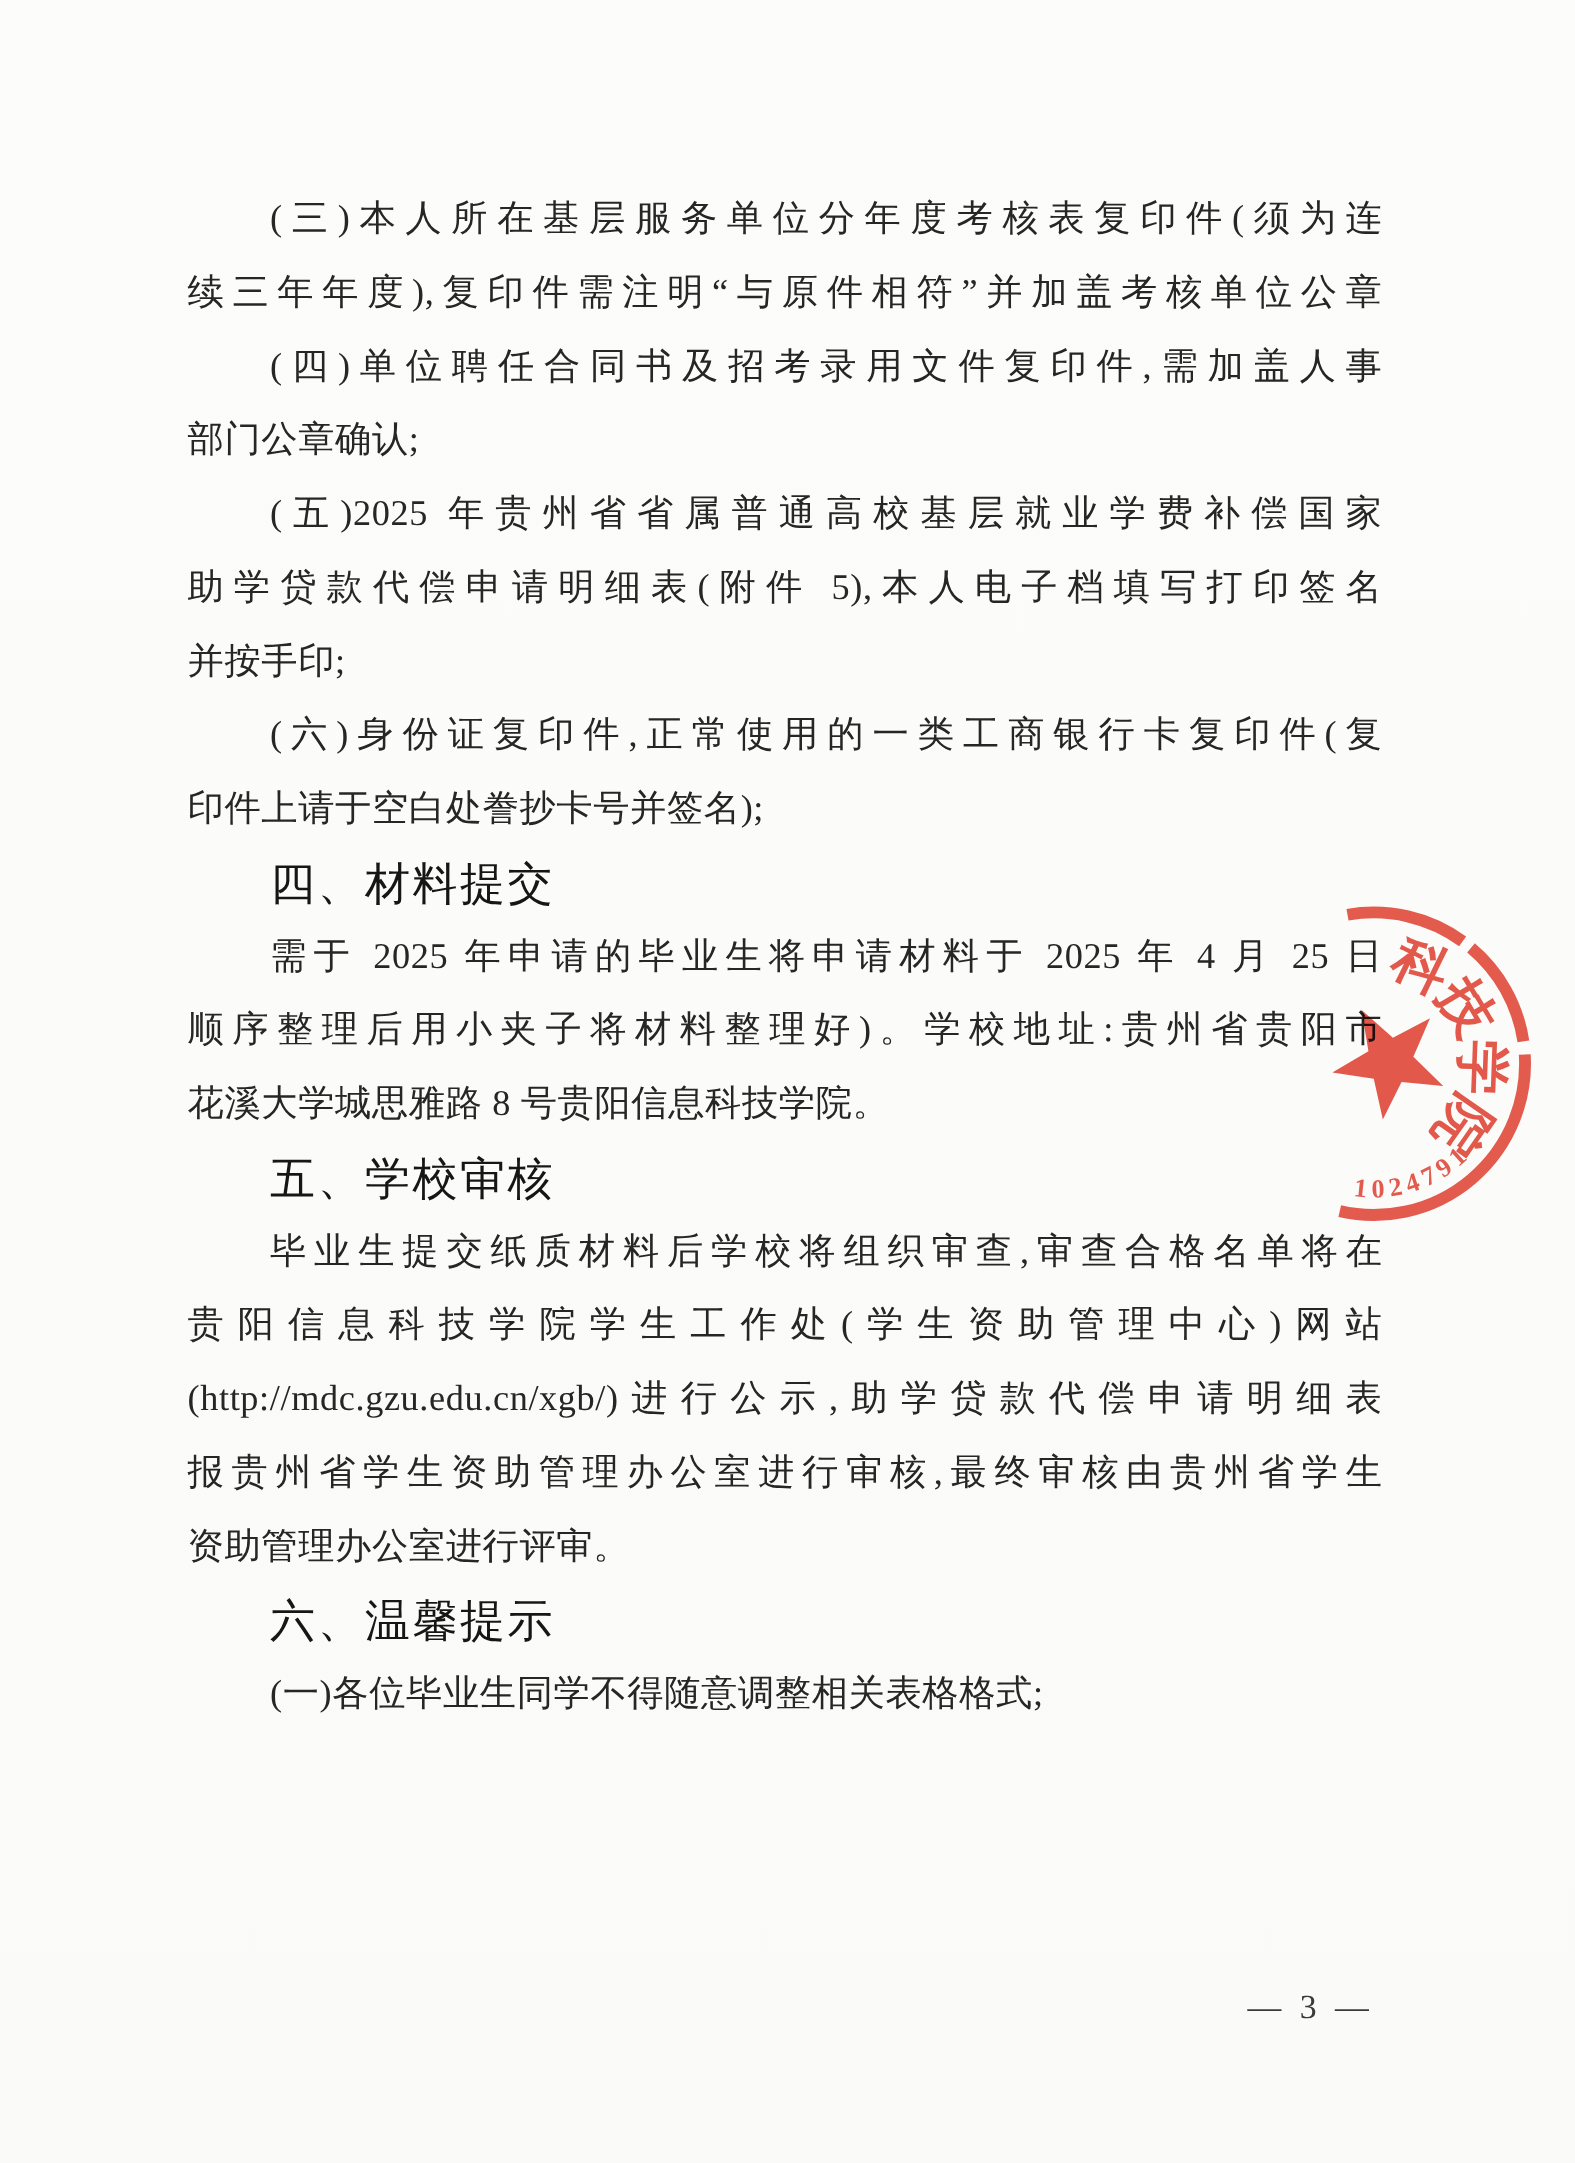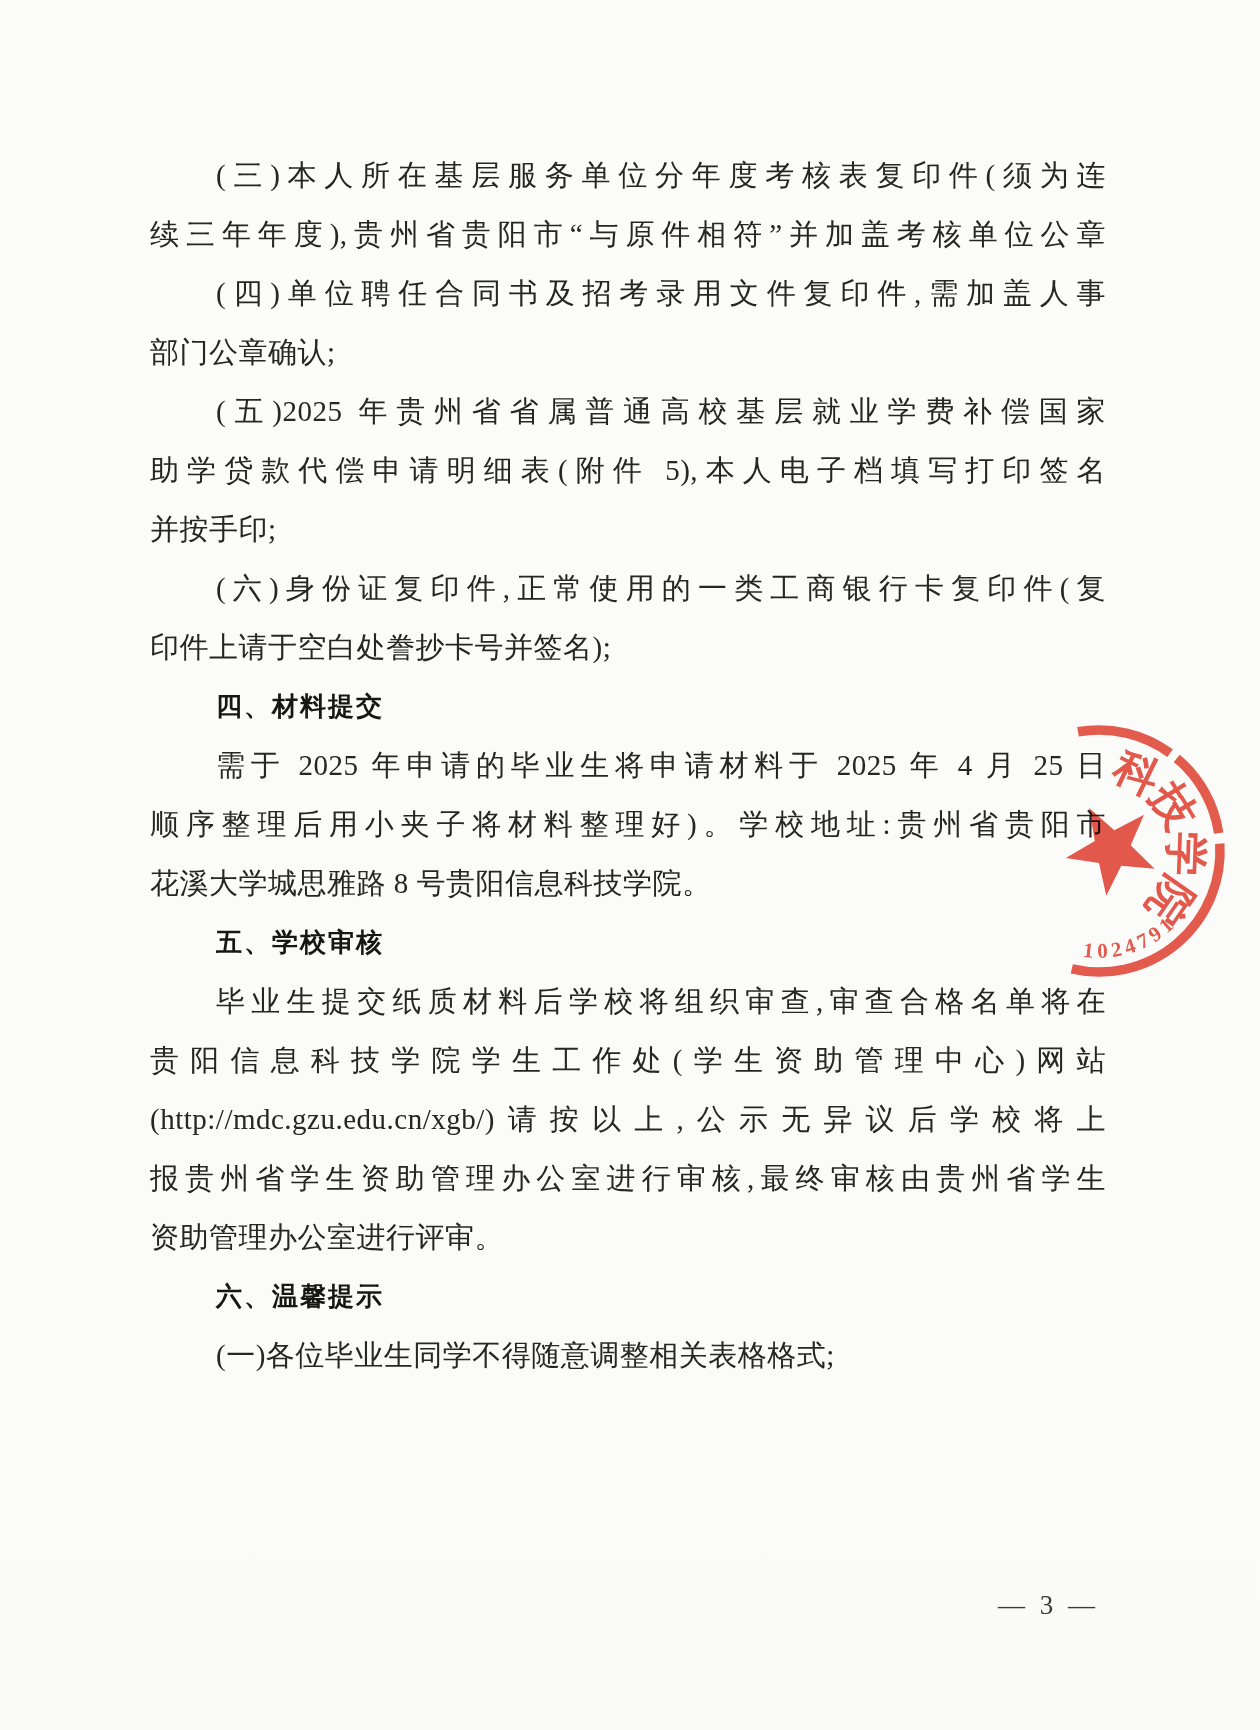--- a/index.html
+++ b/index.html
@@ -14,21 +14,21 @@
     position:absolute;left:150px;top:146px;width:956px;
   }
   .ln{
     height:59px;line-height:59px;white-space:nowrap;
     font-size:29px;letter-spacing:0.5px;
   }
   .ln.ind{padding-left:66px;}
   .ln.fill{text-align:justify;text-align-last:justify;}
   .ln.hd{
     font-family:"Liberation Sans","DejaVu Sans",sans-serif;
-    font-weight:bold;font-size:26px;color:#161616;letter-spacing:2px;
+    font-weight:normal;font-size:36px;color:#161616;letter-spacing:2px;
   }
   .page-number{
     position:absolute;left:998px;top:1590px;
     font-size:27px;color:#3a3a3a;letter-spacing:4px;white-space:nowrap;
   }
   .seal{
     position:absolute;left:968px;top:720px;width:262px;height:262px;
     mix-blend-mode:multiply;opacity:0.92;
   }
   .seal text{
@@ -36,36 +36,36 @@
     font-weight:bold;
   }
 </style>
 </head>
 <body>
 
 <div class="page">
 
   <div class="body-text">
     <div class="ln ind fill">(三)本人所在基层服务单位分年度考核表复印件(须为连</div>
-    <div class="ln fill">续三年年度),贵州省贵阳市“与原件相符”并加盖考核单位公章</div>
+    <div class="ln fill">续三年年度),复印件需注明“与原件相符”并加盖考核单位公章</div>
     <div class="ln ind fill">(四)单位聘任合同书及招考录用文件复印件,需加盖人事</div>
     <div class="ln">部门公章确认;</div>
     <div class="ln ind fill">(五)2025 年贵州省省属普通高校基层就业学费补偿国家</div>
     <div class="ln fill">助学贷款代偿申请明细表(附件 5),本人电子档填写打印签名</div>
     <div class="ln">并按手印;</div>
     <div class="ln ind fill">(六)身份证复印件,正常使用的一类工商银行卡复印件(复</div>
     <div class="ln">印件上请于空白处誊抄卡号并签名);</div>
     <div class="ln ind hd">四、材料提交</div>
     <div class="ln ind fill">需于 2025 年申请的毕业生将申请材料于 2025 年 4 月 25 日</div>
     <div class="ln fill">顺序整理后用小夹子将材料整理好)。学校地址:贵州省贵阳市</div>
     <div class="ln">花溪大学城思雅路 8 号贵阳信息科技学院。</div>
     <div class="ln ind hd">五、学校审核</div>
     <div class="ln ind fill">毕业生提交纸质材料后学校将组织审查,审查合格名单将在</div>
     <div class="ln fill">贵阳信息科技学院学生工作处(学生资助管理中心)网站</div>
-    <div class="ln fill">(http://mdc.gzu.edu.cn/xgb/)请按以上,公示无异议后学校将上</div>
+    <div class="ln fill">(http://mdc.gzu.edu.cn/xgb/)进行公示,助学贷款代偿申请明细表</div>
     <div class="ln fill">报贵州省学生资助管理办公室进行审核,最终审核由贵州省学生</div>
     <div class="ln">资助管理办公室进行评审。</div>
     <div class="ln ind hd">六、温馨提示</div>
     <div class="ln ind">(一)各位毕业生同学不得随意调整相关表格格式;</div>
   </div>
 
   <svg class="seal" viewBox="-131 -131 262 262" xmlns="http://www.w3.org/2000/svg">
 
     <g stroke="#e23b2c" stroke-width="9.5" fill="none" opacity="0.9">
       <path d="M -21.0 -119.2 A 121 121 0 0 1 71.1 -97.9"></path>

